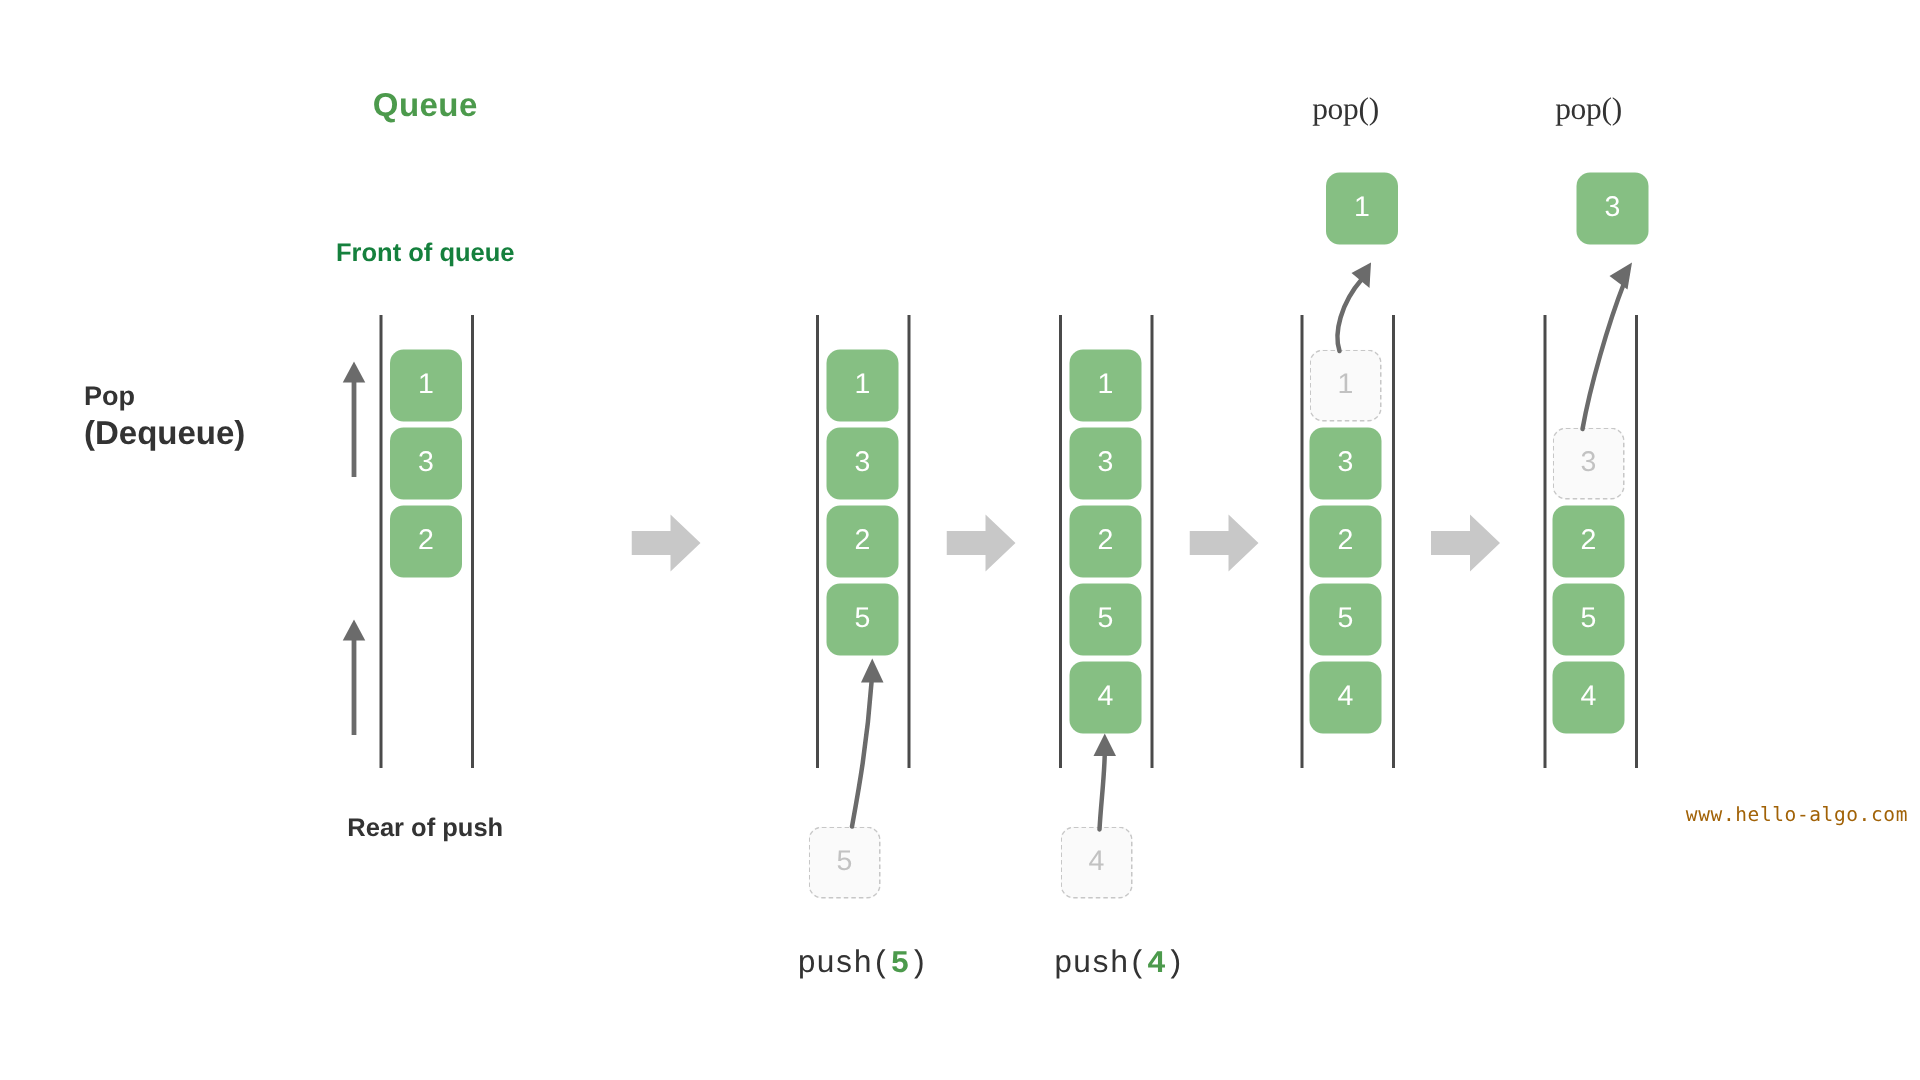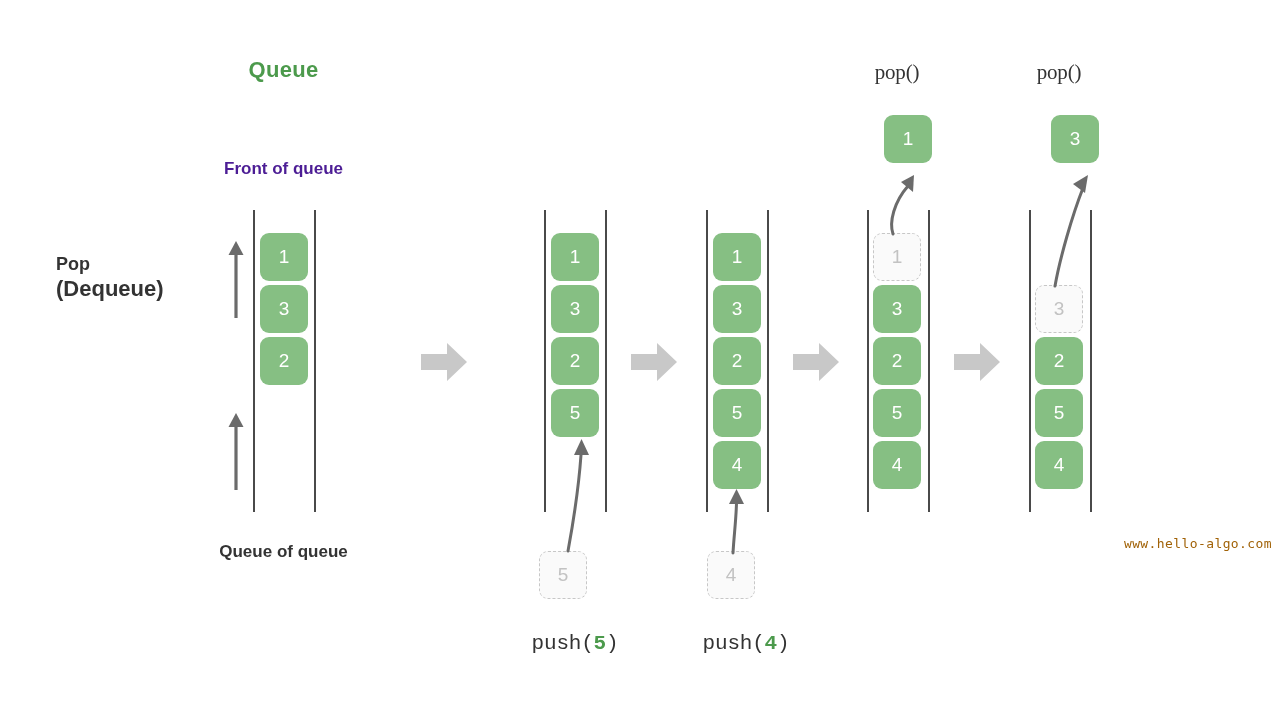--- a/index.html
+++ b/index.html
@@ -33,21 +33,21 @@
     color: #4c9a4c;
     letter-spacing: .3px;
   }
   .lbl-front {
     position: absolute;
     left: 0; top: 159px;
     width: 535px;
     text-align: center;
     font-size: 17px;
     font-weight: bold;
-    color: #4c1d95;
+    color: #15803d;
   }
   .lbl-rear {
     position: absolute;
     left: 0; top: 542px;
     width: 535px;
     text-align: center;
     font-size: 17px;
     font-weight: bold;
     color: #333333;
   }
@@ -139,21 +139,21 @@
     letter-spacing: .4px;
   }
 </style>
 </head>
 <body>
 
 <div id="stage">
 
   <div class="title-queue">Queue</div>
   <div class="lbl-front">Front of queue</div>
-  <div class="lbl-rear">Queue of queue</div>
+  <div class="lbl-rear">Rear of push</div>
 
   <div class="side-label side-pop">
     <div class="ln1">Pop</div>
     <div class="ln2">(Dequeue)</div>
   </div>
 
   <svg class="thin-arrow" style="left:206px; top:240px;" width="28" height="78" viewBox="0 0 28 78">
     <line x1="14" y1="78" x2="14" y2="12" stroke="#6b6b6b" stroke-width="3.2"></line>
     <polygon points="14,1 21.5,15 6.5,15" fill="#6b6b6b"></polygon>
   </svg>

